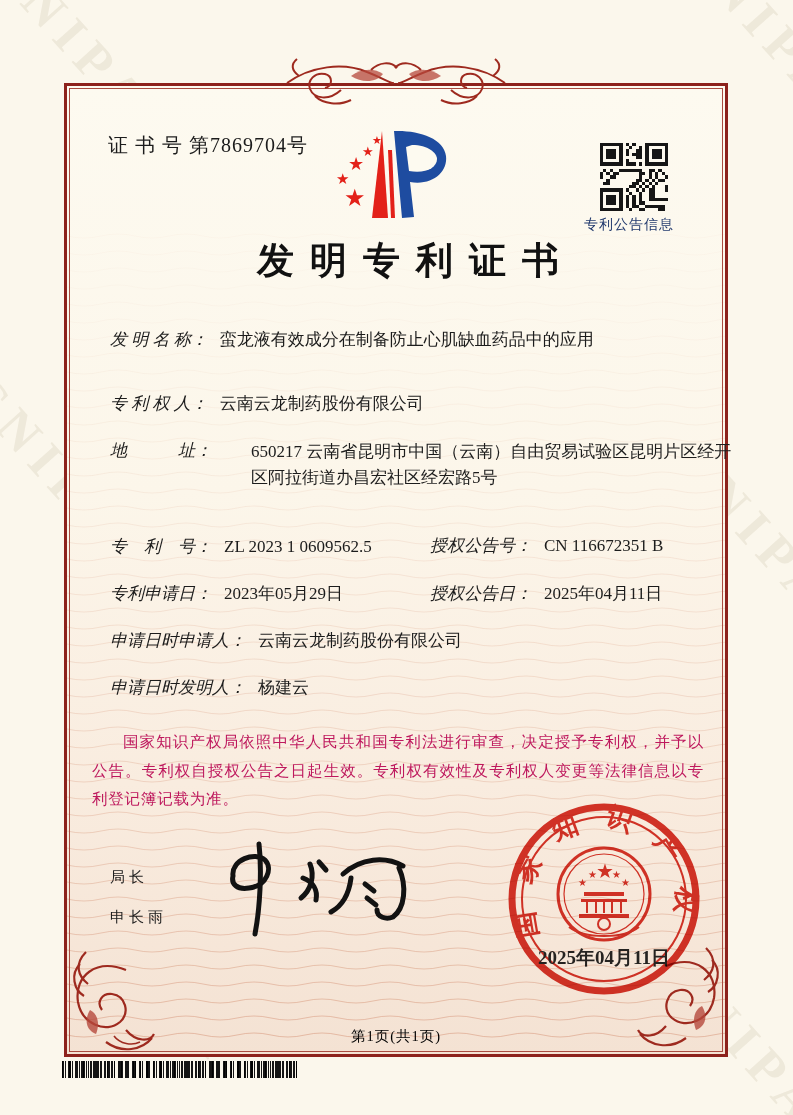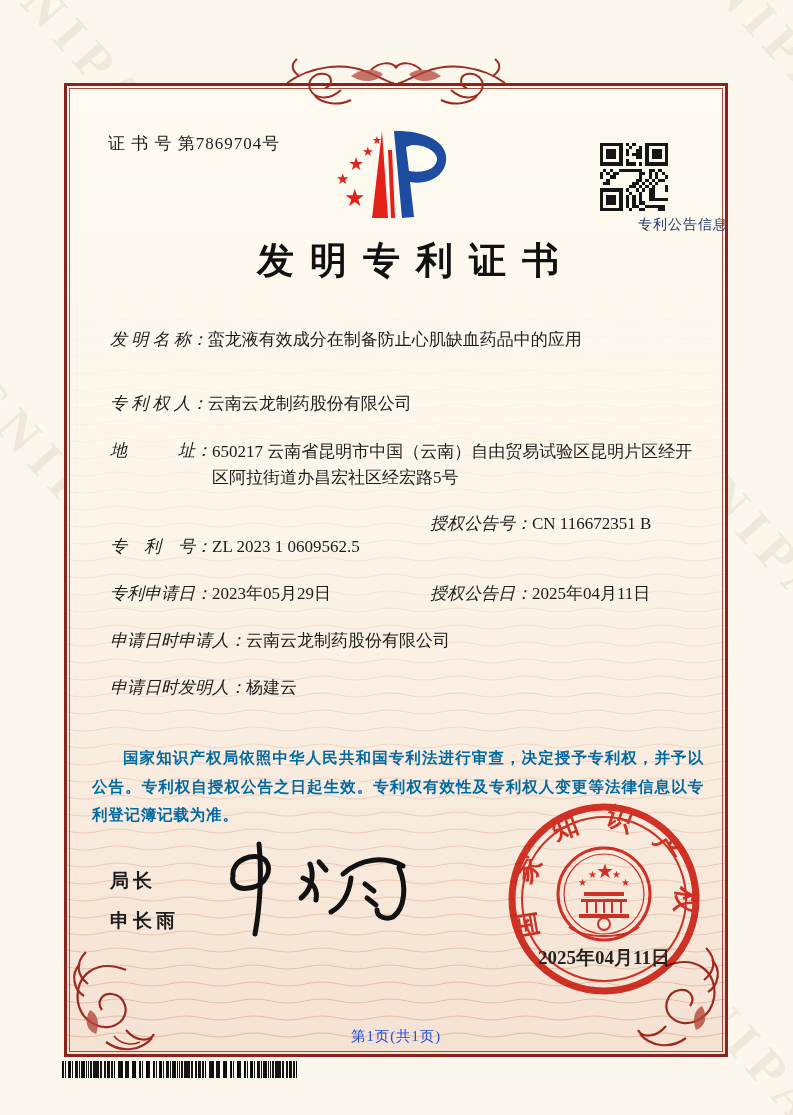--- a/index.html
+++ b/index.html
@@ -8,34 +8,34 @@
   .abs{position:absolute;}
   
   .wm{position:absolute;font:bold 52px "Liberation Serif",serif;color:rgba(152,128,94,0.12);
       letter-spacing:10px;transform:rotate(48deg);white-space:nowrap;pointer-events:none;}
   
   .frame{position:absolute;left:64px;top:83px;width:658px;height:968px;
          border:3px solid #8d221c;background:linear-gradient(180deg,#fdfaf0 0%,#fcf6ea 42%,#f9ecdf 72%,#f4e2d3 100%);}
   .frame-inner{position:absolute;inset:2px;border:1px solid #a94b40;pointer-events:none;}
   #waves{position:absolute;inset:0;width:100%;height:100%;}
   
-  .certno{left:108px;top:132px;font-size:17px;letter-spacing:1px;}
+  .certno{left:108px;top:132px;font-size:20px;letter-spacing:1px;}
   .title{left:64px;top:236px;width:688px;text-align:center;font-size:37px;font-weight:bold;
          letter-spacing:16px;text-indent:16px;color:#111;}
   .row{position:absolute;left:110px;font-size:17px;white-space:nowrap;}
   .row .lbl{display:inline-block;font-style:italic;}
-  .row .val{display:inline-block;margin-left:0;}
+  .row .val{display:inline-block;margin-left:12px;}
   .row2col{left:430px;}
-  .addr{display:flex;white-space:normal;}
+  .addr{display:flex;white-space:normal;gap:27px;}
   .addr .val{width:492px;line-height:26px;}
-  .legal{left:92px;top:744px;width:612px;font-size:15.5px;line-height:28.5px;letter-spacing:0.8px;
-         text-align:justify;text-indent:2em;color:#0369a1;font-weight:bold;}
-  .director{font-family:"Liberation Sans","DejaVu Sans",sans-serif;font-weight:700;font-size:19px;letter-spacing:4px;}
-  .qr-label{left:584px;top:216px;width:100px;text-align:right;font-size:14px;color:#223a6e;letter-spacing:1px;margin-left:44px;}
-  .footer{left:64px;top:1027px;width:664px;text-align:center;font-size:14.5px;letter-spacing:1px;color:#1d4ed8;}
+  .legal{left:92px;top:728px;width:612px;font-size:15.5px;line-height:28.5px;letter-spacing:0.8px;
+         text-align:justify;text-indent:2em;color:#be185d;}
+  .director{font-family:"Liberation Sans","DejaVu Sans",sans-serif;font-weight:400;font-size:15px;letter-spacing:4px;}
+  .qr-label{left:584px;top:216px;width:100px;text-align:left;font-size:14px;color:#223a6e;letter-spacing:1px;}
+  .footer{left:64px;top:1027px;width:664px;text-align:center;font-size:14.5px;letter-spacing:1px;color:#000000;}
   .barcode{left:62px;top:1061px;width:236px;height:17px;
     background:
       repeating-linear-gradient(90deg,#151515 0 2px,transparent 2px 3px,#151515 3px 4px,transparent 4px 7px),
       repeating-linear-gradient(90deg,#151515 0 1px,transparent 1px 6px,#151515 6px 9px,transparent 9px 13px);
     background-blend-mode:multiply;}
   .seal-wrap{left:499px;top:794px;width:210px;height:210px;opacity:0.93;mix-blend-mode:multiply;}
   svg text{font-family:"Liberation Serif","DejaVu Serif",serif;}
 </style>
 </head>
 <body>
@@ -378,21 +378,21 @@
   <div class="row" style="top:392px">
     <span class="lbl">专 利 权 人：</span><span class="val">云南云龙制药股份有限公司</span>
   </div>
   <div class="row addr" style="top:439px">
     <span class="lbl">地　　　址：</span>
       <span class="val">650217 云南省昆明市中国（云南）自由贸易试验区昆明片区经开区阿拉街道办昌宏社区经宏路5号</span>
   </div>
   <div class="row" style="top:535px">
     <span class="lbl">专　利　号：</span><span class="val">ZL 2023 1 0609562.5</span>
   </div>
-  <div class="row row2col" style="top:512px">
+  <div class="row row2col" style="top:534px">
     <span class="lbl">授权公告号：</span><span class="val">CN 116672351 B</span>
   </div>
   <div class="row" style="top:582px">
     <span class="lbl">专利申请日：</span><span class="val">2023年05月29日</span>
   </div>
   <div class="row row2col" style="top:582px">
     <span class="lbl">授权公告日：</span><span class="val">2025年04月11日</span>
   </div>
   <div class="row" style="top:629px">
     <span class="lbl">申请日时申请人：</span><span class="val">云南云龙制药股份有限公司</span>

